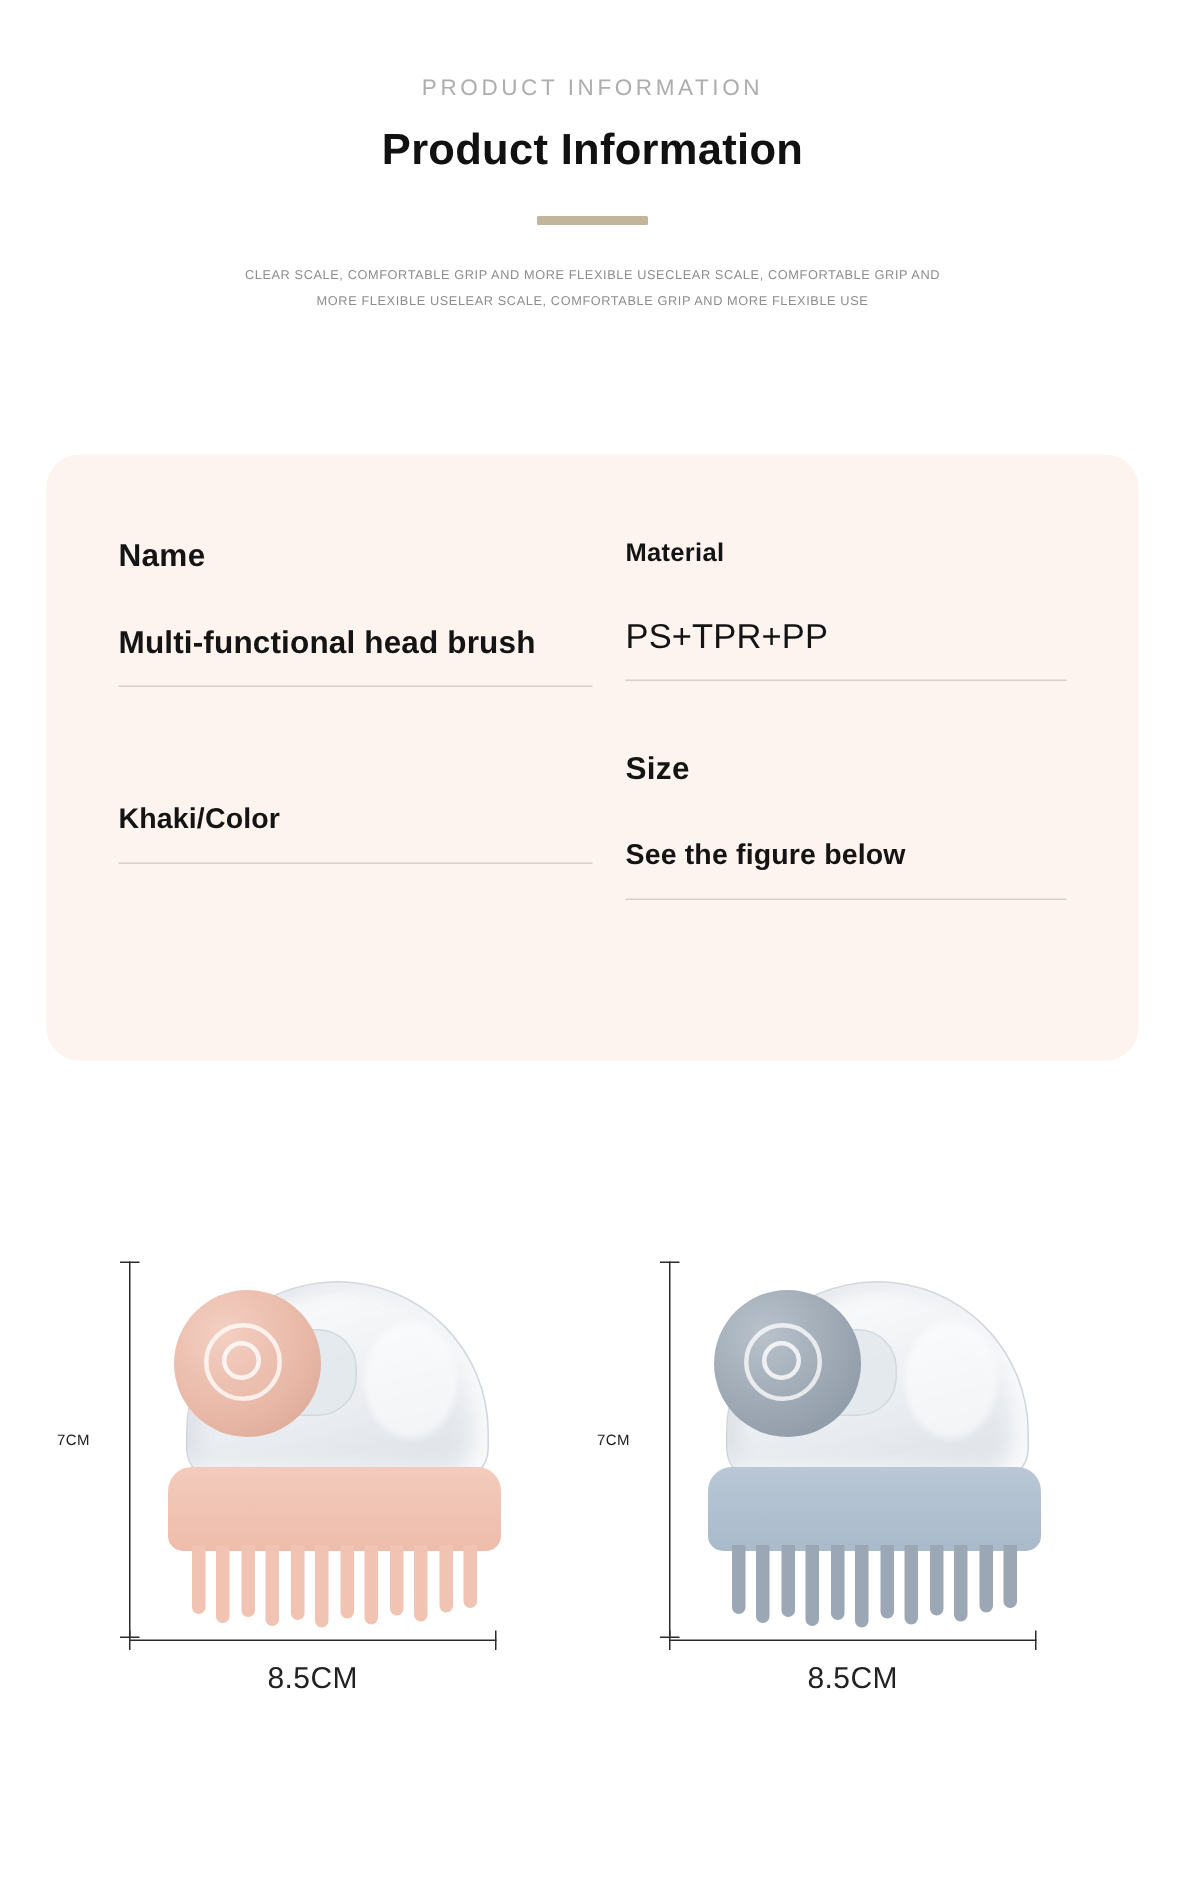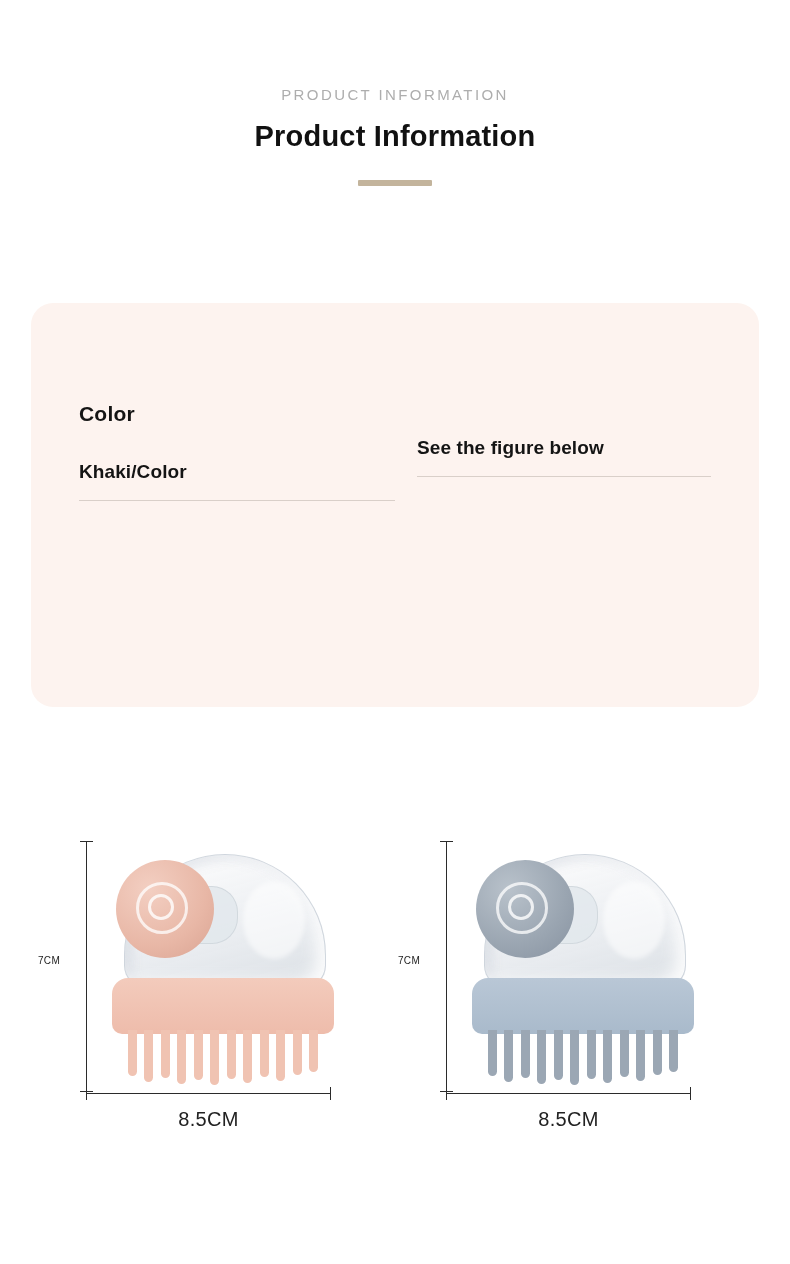--- a/index.html
+++ b/index.html
@@ -11,21 +11,21 @@
     width: 790px;
     height: 1264px;
     position: relative;
     font-family: "Liberation Sans", sans-serif;
     color: #1a1a1a;
     overflow: hidden;
   }
 
   
   .header {
-    padding-top: 86px;
+    padding-top: 50px;
     text-align: center;
   }
   .eyebrow {
     font-size: 15px;
     letter-spacing: 2.4px;
     color: #adadad;
     font-weight: 400;
   }
   .main-title {
     margin-top: 17px;
@@ -279,34 +279,49 @@
   .gray .body-band { background: linear-gradient(180deg, #b9c7d6 0%, #a9bacb 100%); }
   .gray .bristles i { background: #9ba7b4; }
 </style>
 </head>
 <body>
 
 <div class="header">
   <div class="eyebrow">PRODUCT INFORMATION</div>
   <div class="main-title">Product Information</div>
   <div class="rule"></div>
+  <div class="subcopy">CLEAR SCALE, COMFORTABLE GRIP AND MORE FLEXIBLE USECLEAR SCALE, COMFORTABLE GRIP AND MORE FLEXIBLE USELEAR SCALE, COMFORTABLE GRIP AND MORE FLEXIBLE USE</div>
 </div>
 
 <div class="spec-card">
   <div class="spec-grid">
 
+    <div class="spec-row">
+      <div class="spec-col">
+        <div class="label">Name</div>
+        <div class="gap-a"></div>
+        <div class="value">Multi-functional head brush</div>
+        <div class="divider"></div>
+      </div>
+      <div class="spec-col right">
+        <div class="label sm">Material</div>
+        <div class="gap-a"></div>
+        <div class="value light">PS+TPR+PP</div>
+        <div class="divider"></div>
+      </div>
+    </div>
 
     <div class="spec-row block-2">
       <div class="spec-col">
-        <div class="label">Color</div>
         <div class="gap-a"></div>
         <div class="value mid">Khaki/Color</div>
         <div class="divider"></div>
       </div>
       <div class="spec-col right">
+        <div class="label">Size</div>
         <div class="gap-a"></div>
         <div class="value mid">See the figure below</div>
         <div class="divider"></div>
       </div>
     </div>
 
   </div>
 </div>
 
 <div class="figures">

